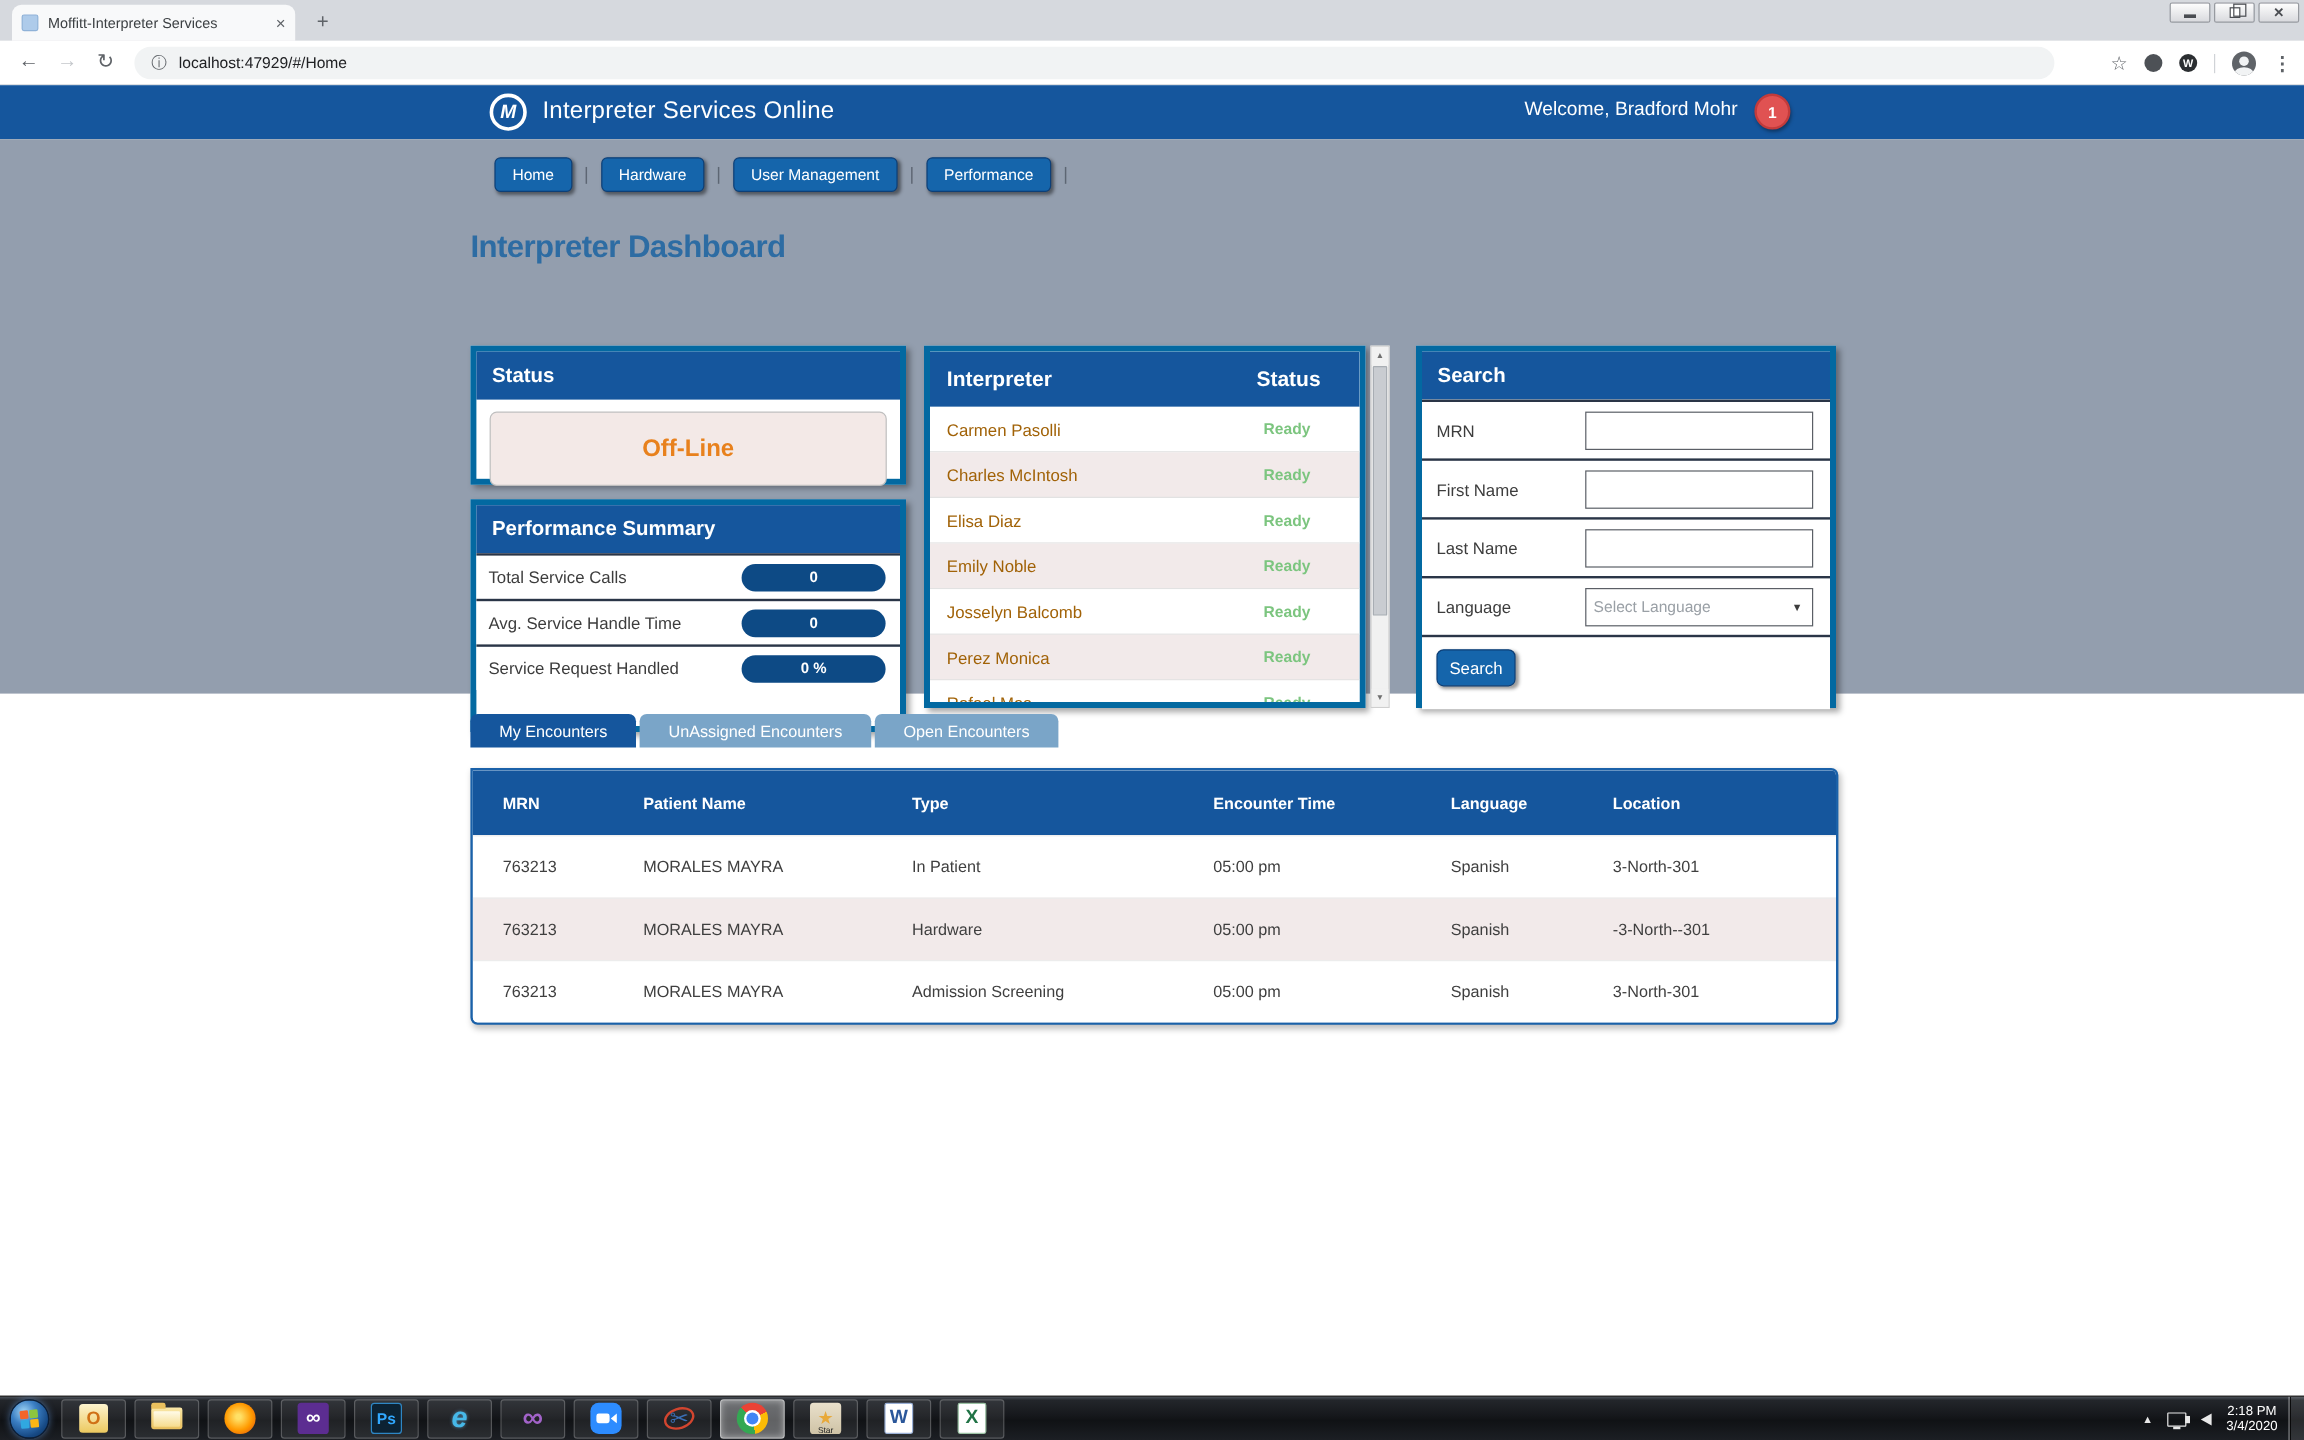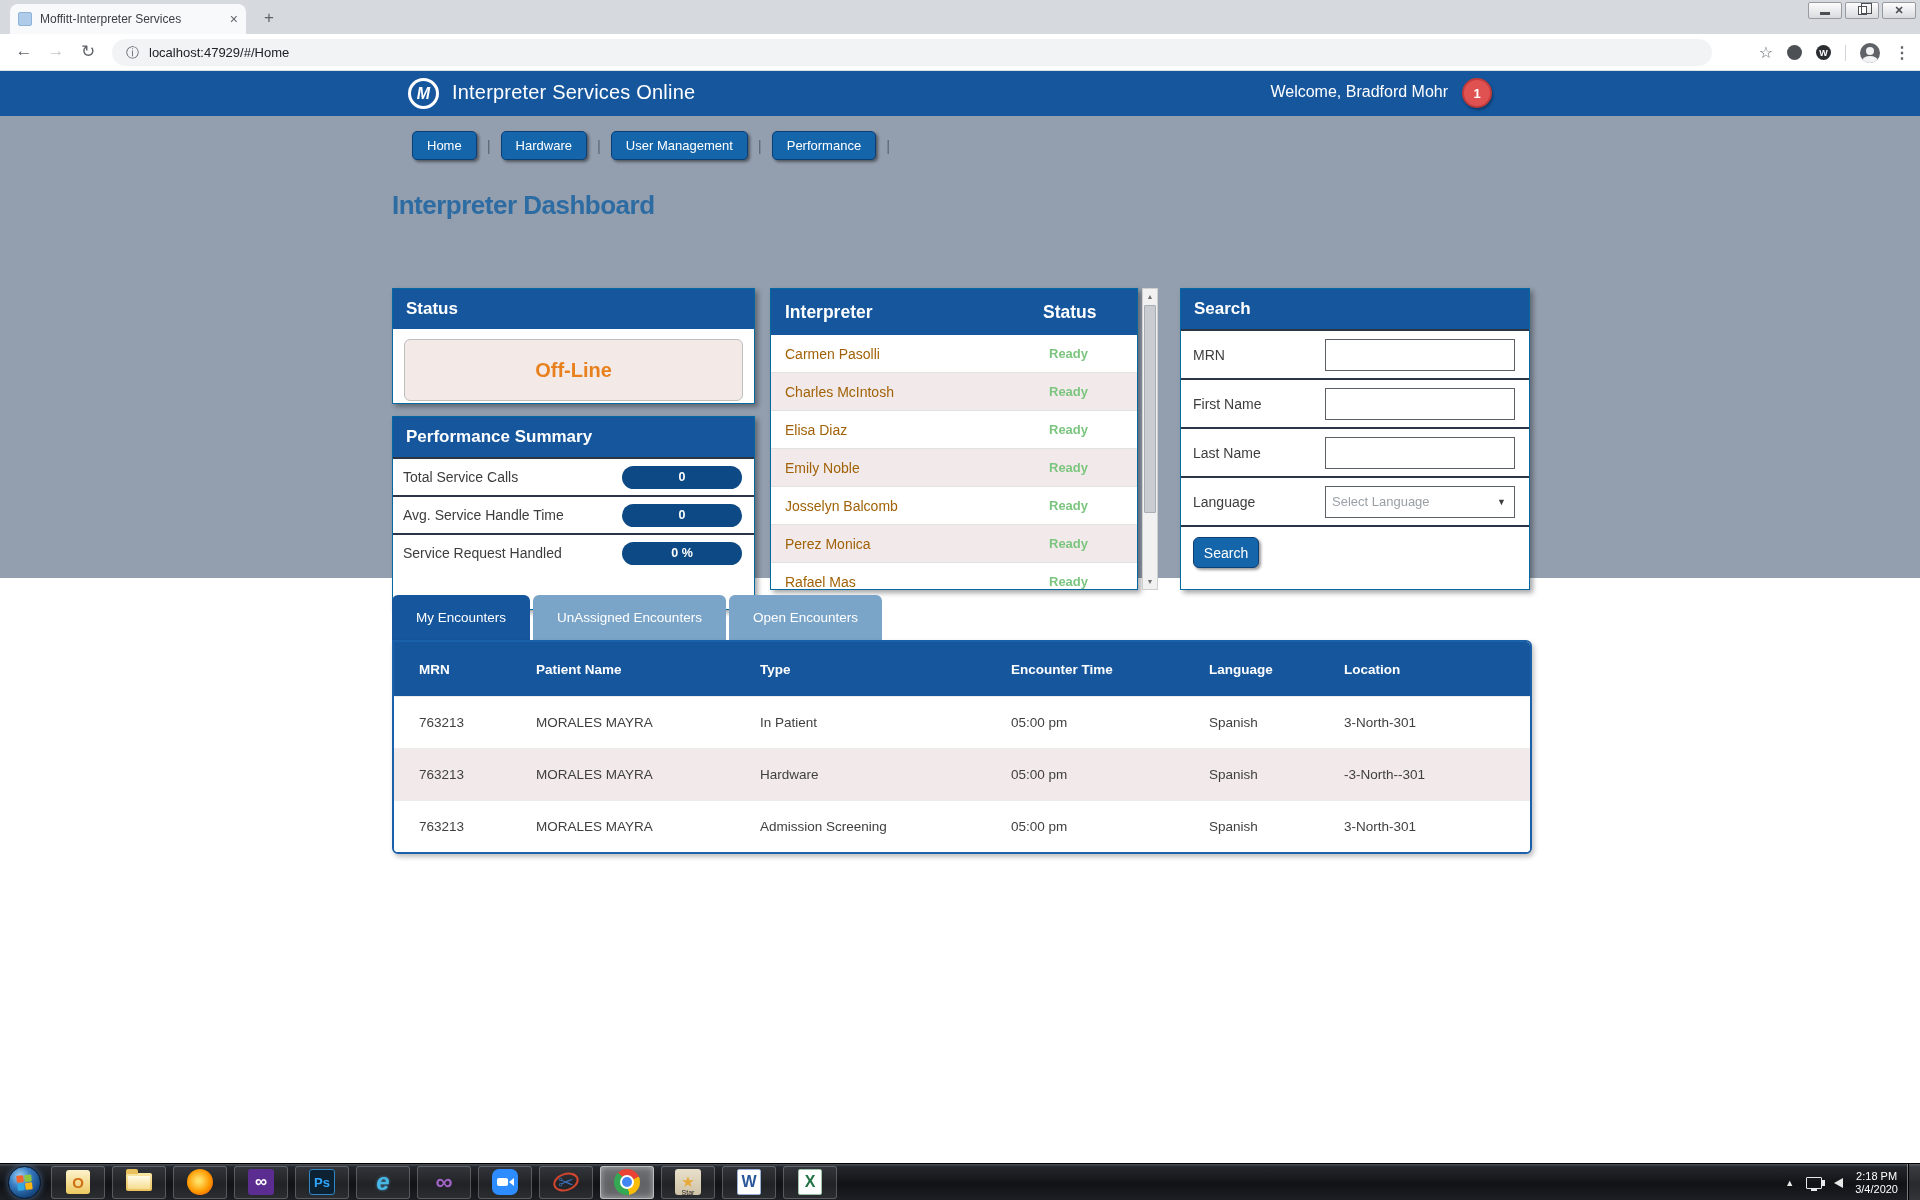--- a/index.html
+++ b/index.html
@@ -57,21 +57,21 @@
 
   .grey-zone { position:absolute; top:45px; left:0; width:100%; height:462px; background:#939eae; }
 
   .nav-row { position:absolute; left:412px; top:15px; display:flex; align-items:center; gap:10px; }
   .nav-btn { background:#1565ab; border:1px solid #0d3f77; border-radius:5px; color:#fff; font-size:13px;
              padding:6px 14px; box-shadow:2px 2px 3px rgba(0,0,0,.45); cursor:pointer; white-space:nowrap; }
   .nav-sep { color:#5d6673; font-size:15px; }
 
   .page-title { position:absolute; left:392px; top:74px; font-size:26px; font-weight:bold; color:#2d6ca3; letter-spacing:-.5px; }
 
-  .panel { position:absolute; background:#fff; border:1px solid #0369a1; box-shadow:3px 3px 5px rgba(0,0,0,.35); }
+  .panel { position:absolute; background:#fff; border:5px solid #0369a1; box-shadow:3px 3px 5px rgba(0,0,0,.35); }
   .panel-header { background:#15569d; color:#fff; font-weight:bold; font-size:17px; height:40px;
                   display:flex; align-items:center; padding:0 13px; }
 
   .status-panel { left:392px; top:172px; width:363px; height:116px; }
   .offline-wrap { padding:10px 11px; }
   .offline-btn { height:62px; background:#f3e9e7; border:1px solid #bfbfbf; border-radius:6px;
                  display:flex; align-items:center; justify-content:center;
                  color:#e8811d; font-size:20px; font-weight:bold; cursor:pointer; }
 
   .perf-panel { left:392px; top:300px; width:363px; height:194px; }
@@ -111,21 +111,21 @@
   .lang-placeholder { color:#9aa0a6; font-size:13px; }
   .lang-caret { position:absolute; right:8px; font-size:9px; color:#3d3d3d; }
   .search-btn-row { padding:10px 0 0 12px; border-top:2px solid #2a3547; height:62px; background:#fff; }
   .search-btn { width:66px; height:31px; background:#1565ab; border:1px solid #0d3f77; border-radius:6px;
                 color:#fff; font-size:14px; display:flex; align-items:center; justify-content:center;
                 box-shadow:2px 2px 3px rgba(0,0,0,.4); cursor:pointer; }
 
   
   .enc-tabs { position:absolute; left:392px; top:524px; display:flex; gap:3px; }
   .enc-tab { background:#7aa5c8; color:#fff; font-size:13.5px; border-radius:6px 6px 0 0;
-             padding:0 24px; height:45px; display:flex; align-items:center; cursor:pointer; }
+             padding:0 24px; height:28px; display:flex; align-items:center; cursor:pointer; }
   .enc-tab.active { background:#15569d; }
 
   .enc-table { position:absolute; left:392px; top:569px; width:1140px; border:2px solid #1a61a9;
                border-radius:0 6px 6px 6px; overflow:hidden; background:#fff; box-shadow:2px 3px 5px rgba(0,0,0,.25); }
   .enc-grid-row { display:grid; grid-template-columns:117px 224px 251px 198px 135px 1fr; align-items:center; }
   .enc-head { background:#15569d; height:54px; }
   .enc-head .cell { color:#fff; font-weight:bold; font-size:13.5px; }
   .cell { padding-left:25px; font-size:13.5px; color:#3f3f3f; }
   .enc-row { height:52px; background:#fff; border-top:1px solid #ececec; cursor:pointer; }
   .enc-row:nth-child(even) { background:#f2eaea; }

